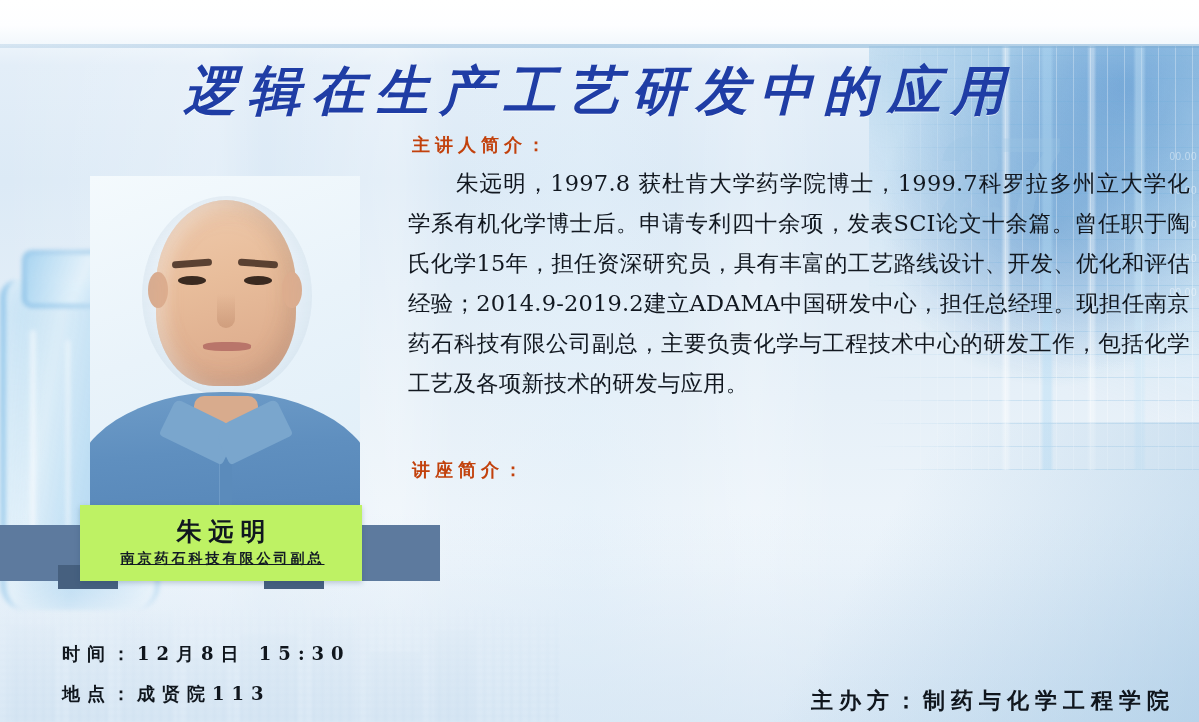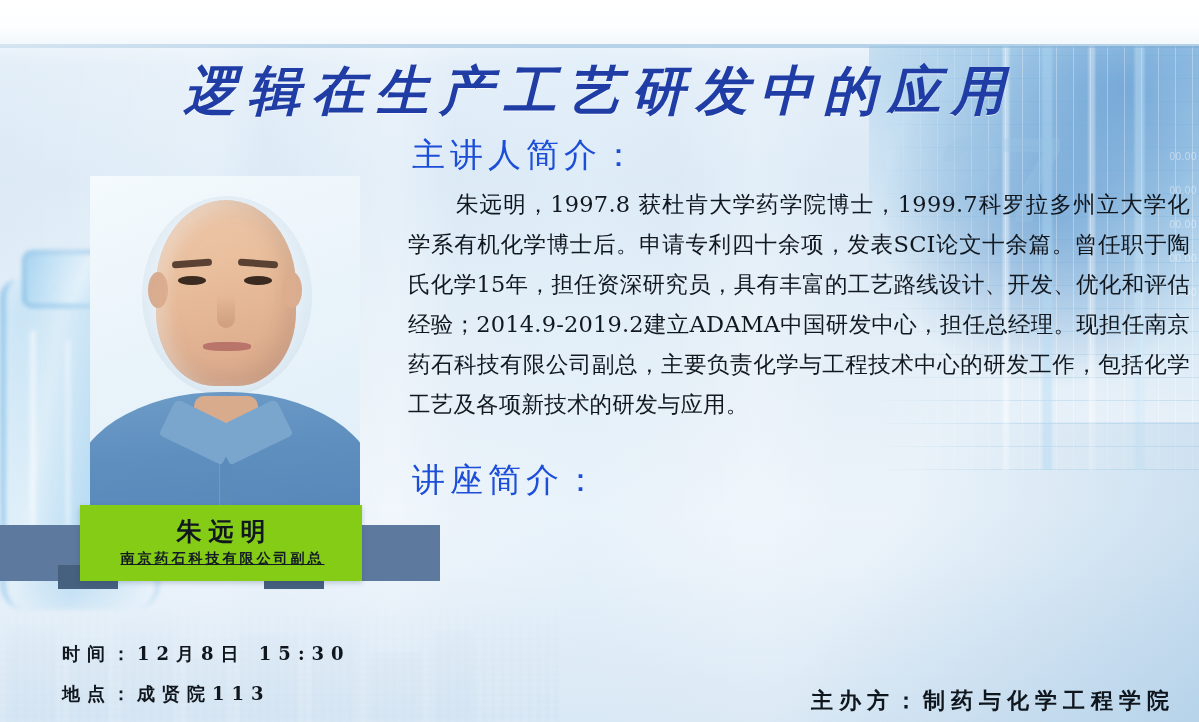--- a/index.html
+++ b/index.html
@@ -204,37 +204,37 @@
   .ribbon{position:absolute;left:0;top:505px;width:460px;height:100px;}
   .rb-tail{position:absolute;top:20px;width:118px;height:56px;
     background:#5d7a9e;}
   .rb-tail.l{left:0;clip-path:polygon(0 0,100% 0,70% 50%,100% 100%,0 100%);}
   .rb-tail.r{left:322px;clip-path:polygon(0 0,100% 0,100% 100%,0 100%,30% 50%);}
   .rb-fold{position:absolute;top:60px;width:60px;height:24px;background:#46607f;}
   .rb-fold.l{left:58px;clip-path:polygon(0 0,100% 0,100% 100%,0 100%);}
   .rb-fold.r{left:264px;clip-path:polygon(0 0,100% 0,100% 100%,0 100%);}
   .rb-center{
     position:absolute;left:80px;top:0;width:282px;height:76px;
-    background:#84cc16;
+    background:#bef264;
     display:flex;flex-direction:column;align-items:center;justify-content:center;
     box-shadow:0 2px 5px rgba(40,70,105,.25);
   }
   .rb-name{
     font-family:"DejaVu Serif","Liberation Serif",serif;
     font-weight:700;font-size:25px;letter-spacing:7px;color:#10171f;
     text-indent:7px;line-height:1.1;
   }
   .rb-org{
     font-family:"DejaVu Serif","Liberation Serif",serif;
     font-weight:700;font-size:14px;letter-spacing:3px;color:#121a24;
     text-indent:3px;margin-top:4px;text-decoration:underline;
   }
   .sec-head{
     font-family:"DejaVu Sans","Liberation Sans",sans-serif;
-    font-weight:400;font-size:33px;letter-spacing:5px;color:#1d4ed8;
+    font-weight:700;font-size:18px;letter-spacing:5px;color:#c2410c;
     margin:0 0 6px 4px;
   }
   .para{
     font-family:"DejaVu Serif","Liberation Serif",serif;
     font-size:22.5px;line-height:40px;color:#121820;
     text-align:justify;text-justify:inter-character;
     text-indent:48px;margin:0;
     letter-spacing:.2px;
   }
   .block-bio{position:absolute;left:408px;top:133px;width:782px;}

